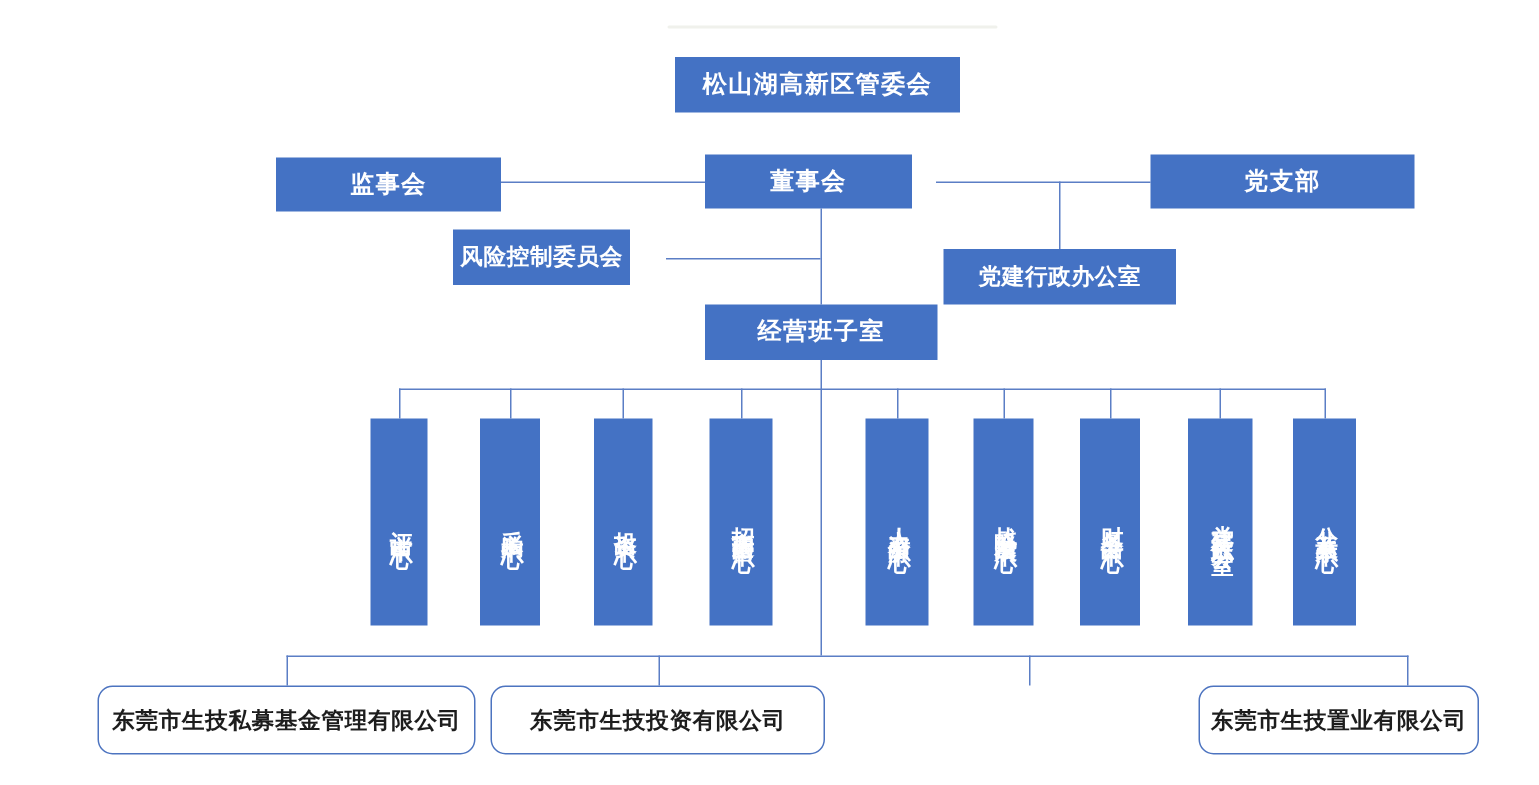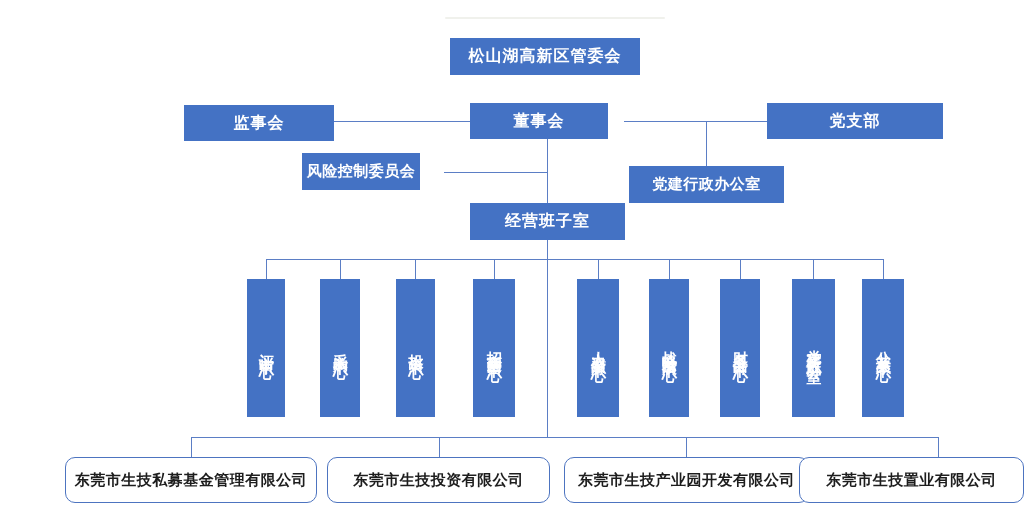--- a/index.html
+++ b/index.html
@@ -118,20 +118,17 @@
   <div class="vnode" style="left:815px;width:42px">
     <span>公共关系中心</span>
   </div>
 
   <div class="subsidiary" style="left:18px;width:252px">
     <span>东莞市生技私募基金管理有限公司</span>
   </div>
   <div class="subsidiary" style="left:280px;width:223px">
     <span>东莞市生技投资有限公司</span>
   </div>
-  <div class="subsidiary" style="left:517px;width:245px">
-    <span>东莞市生技产业园开发有限公司</span>
-  </div>
-  <div class="subsidiary" style="left:752px;width:225px">
+  <div class="subsidiary" style="left:752px;width:187px">
     <span>东莞市生技置业有限公司</span>
   </div>
 
 </div>
 
 </body></html>

